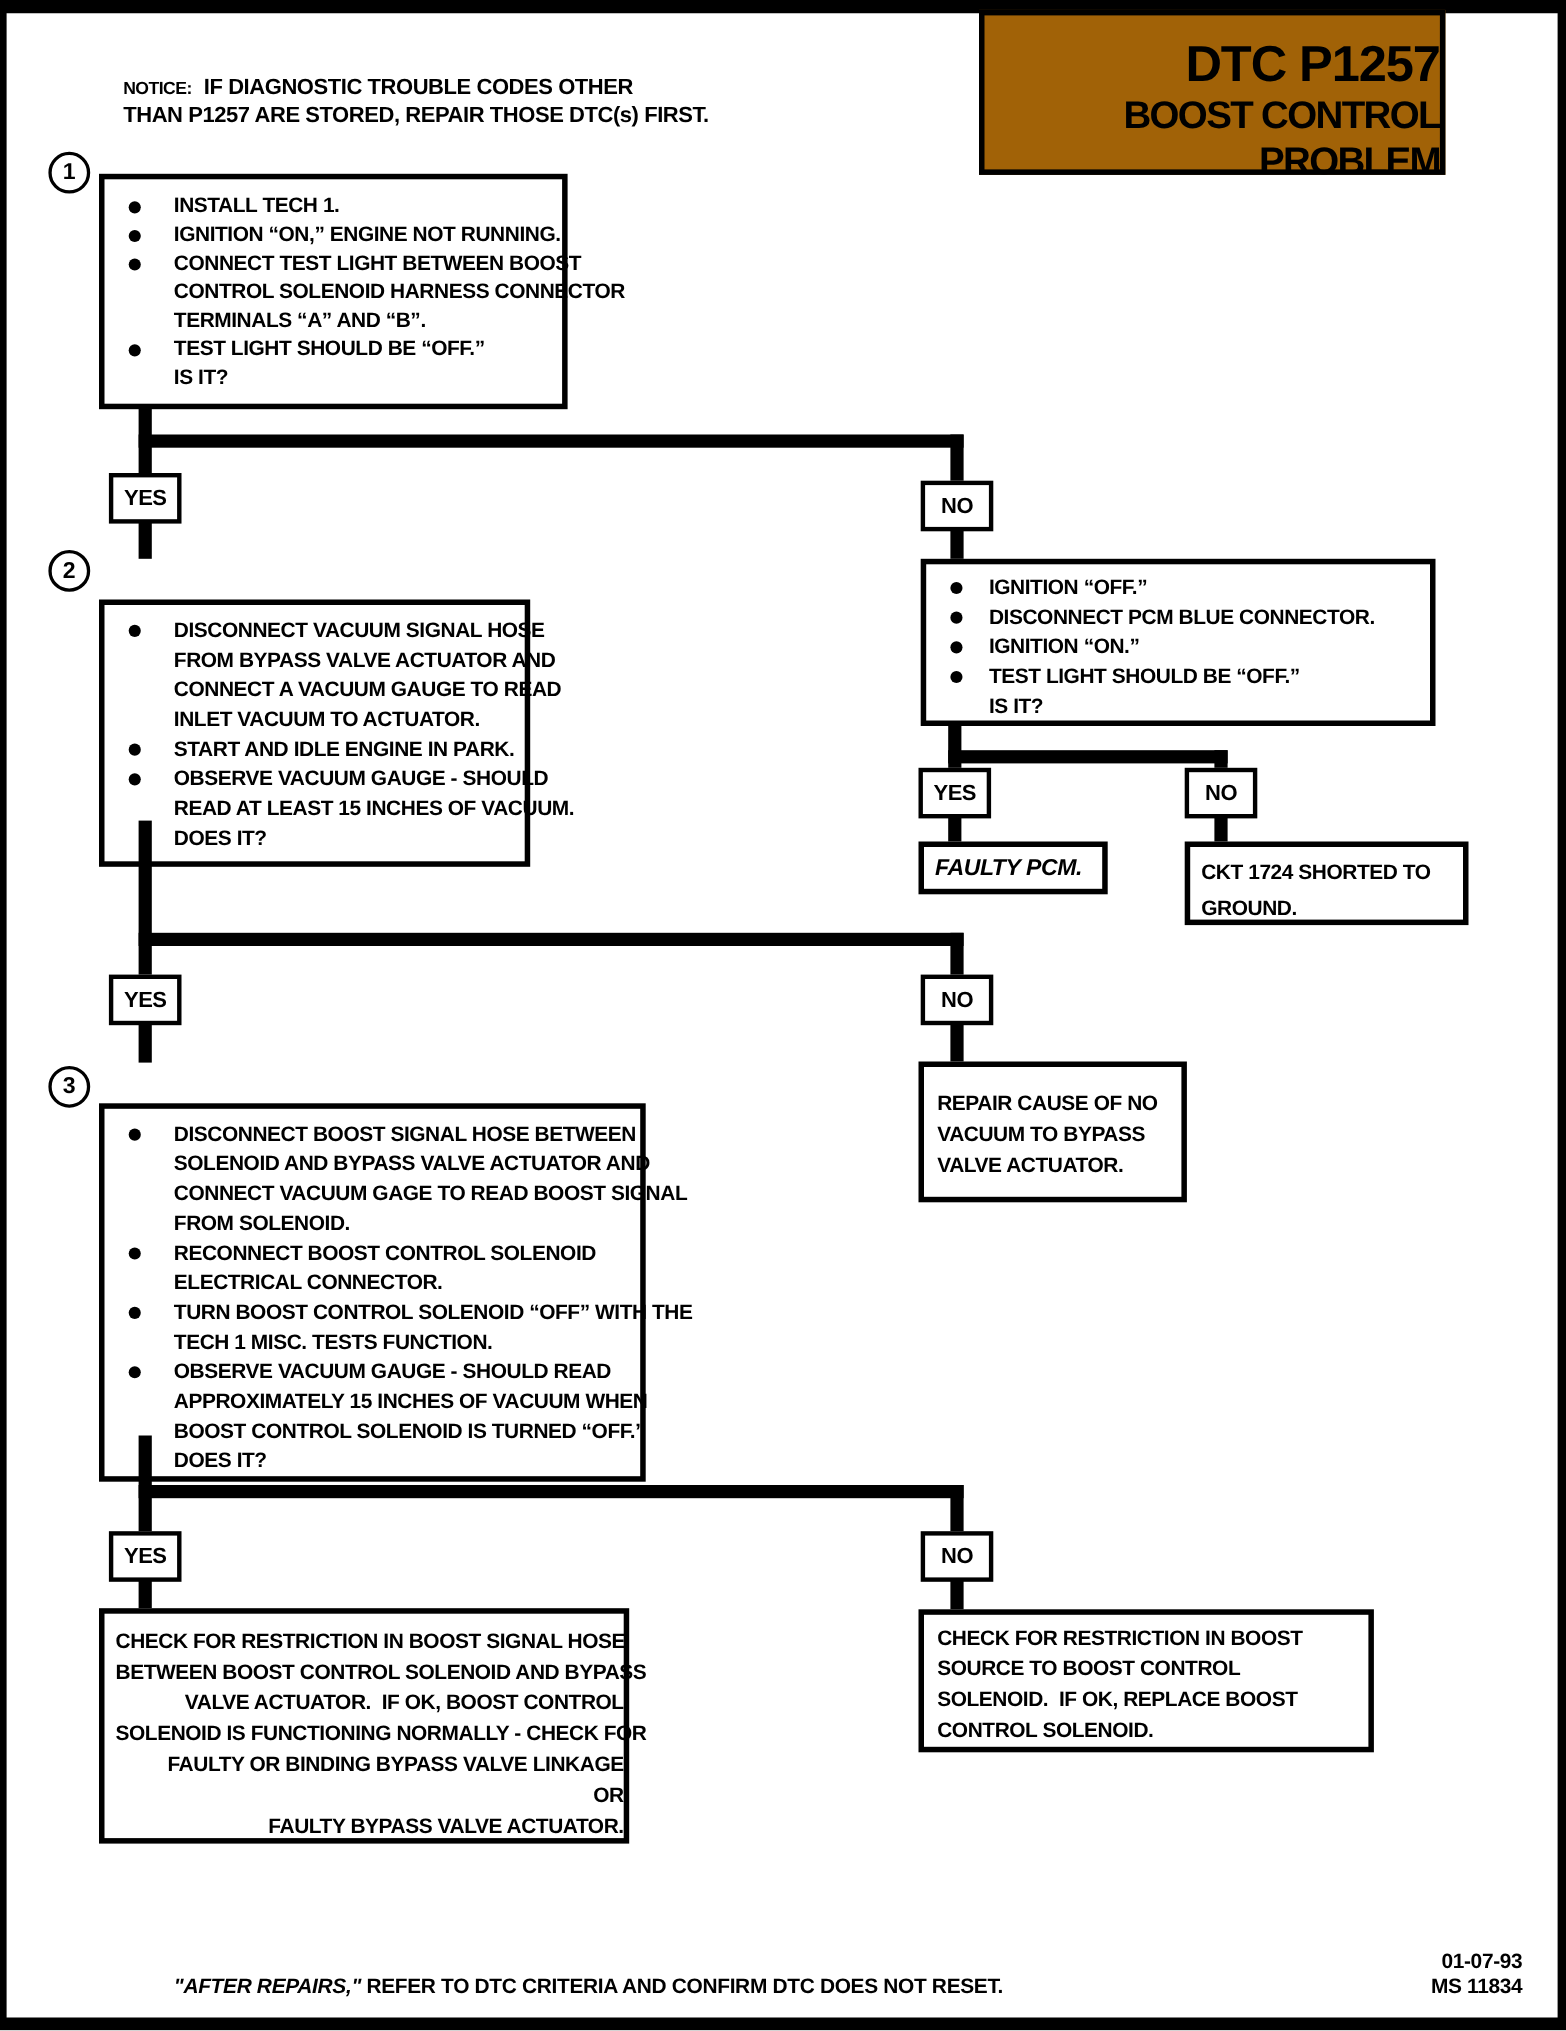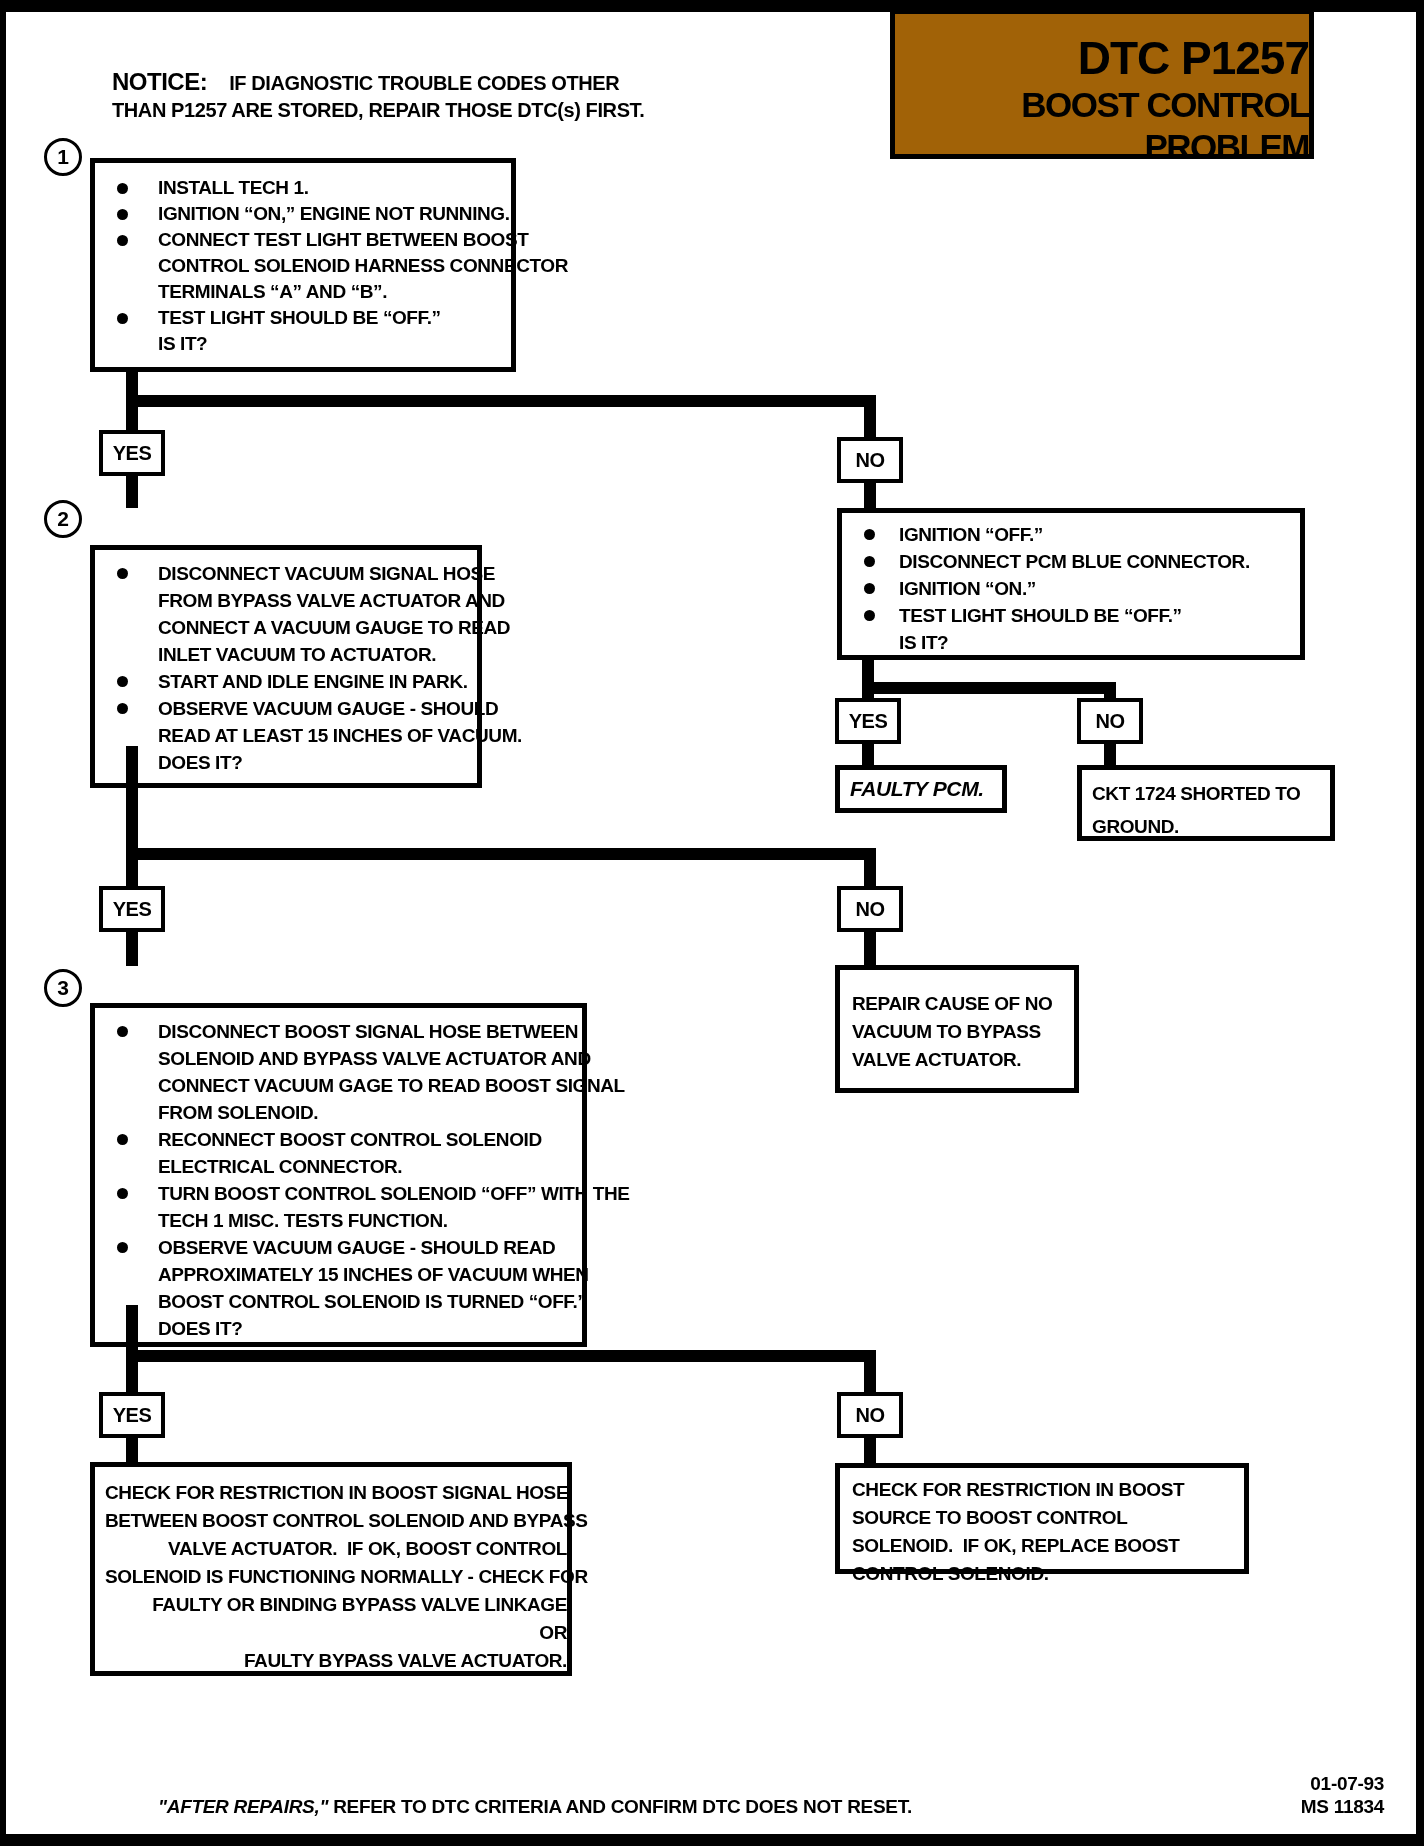--- a/index.html
+++ b/index.html
@@ -10,21 +10,21 @@
   }
   .frame{position:absolute;left:0;top:0;width:1424px;height:1846px;
     border-top:12px solid #000;border-bottom:12px solid #000;
     border-left:6px solid #000;border-right:8px solid #000;
     box-sizing:border-box;pointer-events:none;}
   .title-box{position:absolute;left:890px;top:9px;width:424px;height:150px;
     border:5px solid #000;box-sizing:border-box;background:#a16207;text-align:right;}
   .title-l1{font-size:46px;line-height:52px;margin-top:18px;letter-spacing:-1px;}
   .title-l2{font-size:35px;line-height:42px;letter-spacing:-1.5px;}
   .notice{position:absolute;left:112px;top:68px;width:600px;}
-  .notice-label{font-size:24px;letter-spacing:-0.5px;margin-right:22px;}
+  .notice-label{font-size:16px;letter-spacing:-0.5px;margin-right:11px;}
   .notice-txt{font-size:20px;letter-spacing:-0.4px;}
   .notice-row2{font-size:20px;letter-spacing:-0.4px;line-height:28px;}
 
   .fbox{position:absolute;border:5px solid #000;box-sizing:border-box;background:#fff;}
   .ynbox{position:absolute;width:66px;height:46px;border:4px solid #000;box-sizing:border-box;
     background:#fff;text-align:center;font-size:20px;line-height:38px;letter-spacing:-0.5px;}
   .circle{position:absolute;width:38px;height:38px;border:3px solid #000;border-radius:50%;
     box-sizing:border-box;background:#fff;text-align:center;font-size:21px;line-height:32px;}
   .vl{position:absolute;width:12px;background:#000;}
   .hl{position:absolute;height:12px;background:#000;}
@@ -199,21 +199,21 @@
 
   <div class="fbox" style="left:90px;top:1462px;width:482px;height:214px;">
     <div class="r-txt" style="padding:12px 0 0 10px;line-height:28px;text-align:right;">CHECK FOR RESTRICTION IN BOOST SIGNAL HOSE
 BETWEEN BOOST CONTROL SOLENOID AND BYPASS
 VALVE ACTUATOR.  IF OK, BOOST CONTROL
 SOLENOID IS FUNCTIONING NORMALLY - CHECK FOR
 FAULTY OR BINDING BYPASS VALVE LINKAGE
 OR
 FAULTY BYPASS VALVE ACTUATOR.</div>
   </div>
-  <div class="fbox" style="left:835px;top:1463px;width:414px;height:111px;">
+  <div class="fbox" style="left:835px;top:1463px;width:414px;height:130px;">
     <div class="r-txt" style="padding:8px 0 0 12px;line-height:28px;">CHECK FOR RESTRICTION IN BOOST
 SOURCE TO BOOST CONTROL
 SOLENOID.  IF OK, REPLACE BOOST
 CONTROL SOLENOID.</div>
   </div>
 
   <div class="footer-main">
     <span class="ital">"AFTER REPAIRS,"</span><span> REFER TO DTC CRITERIA AND CONFIRM DTC DOES NOT RESET.</span>
   </div>
   <div class="footer-right">

